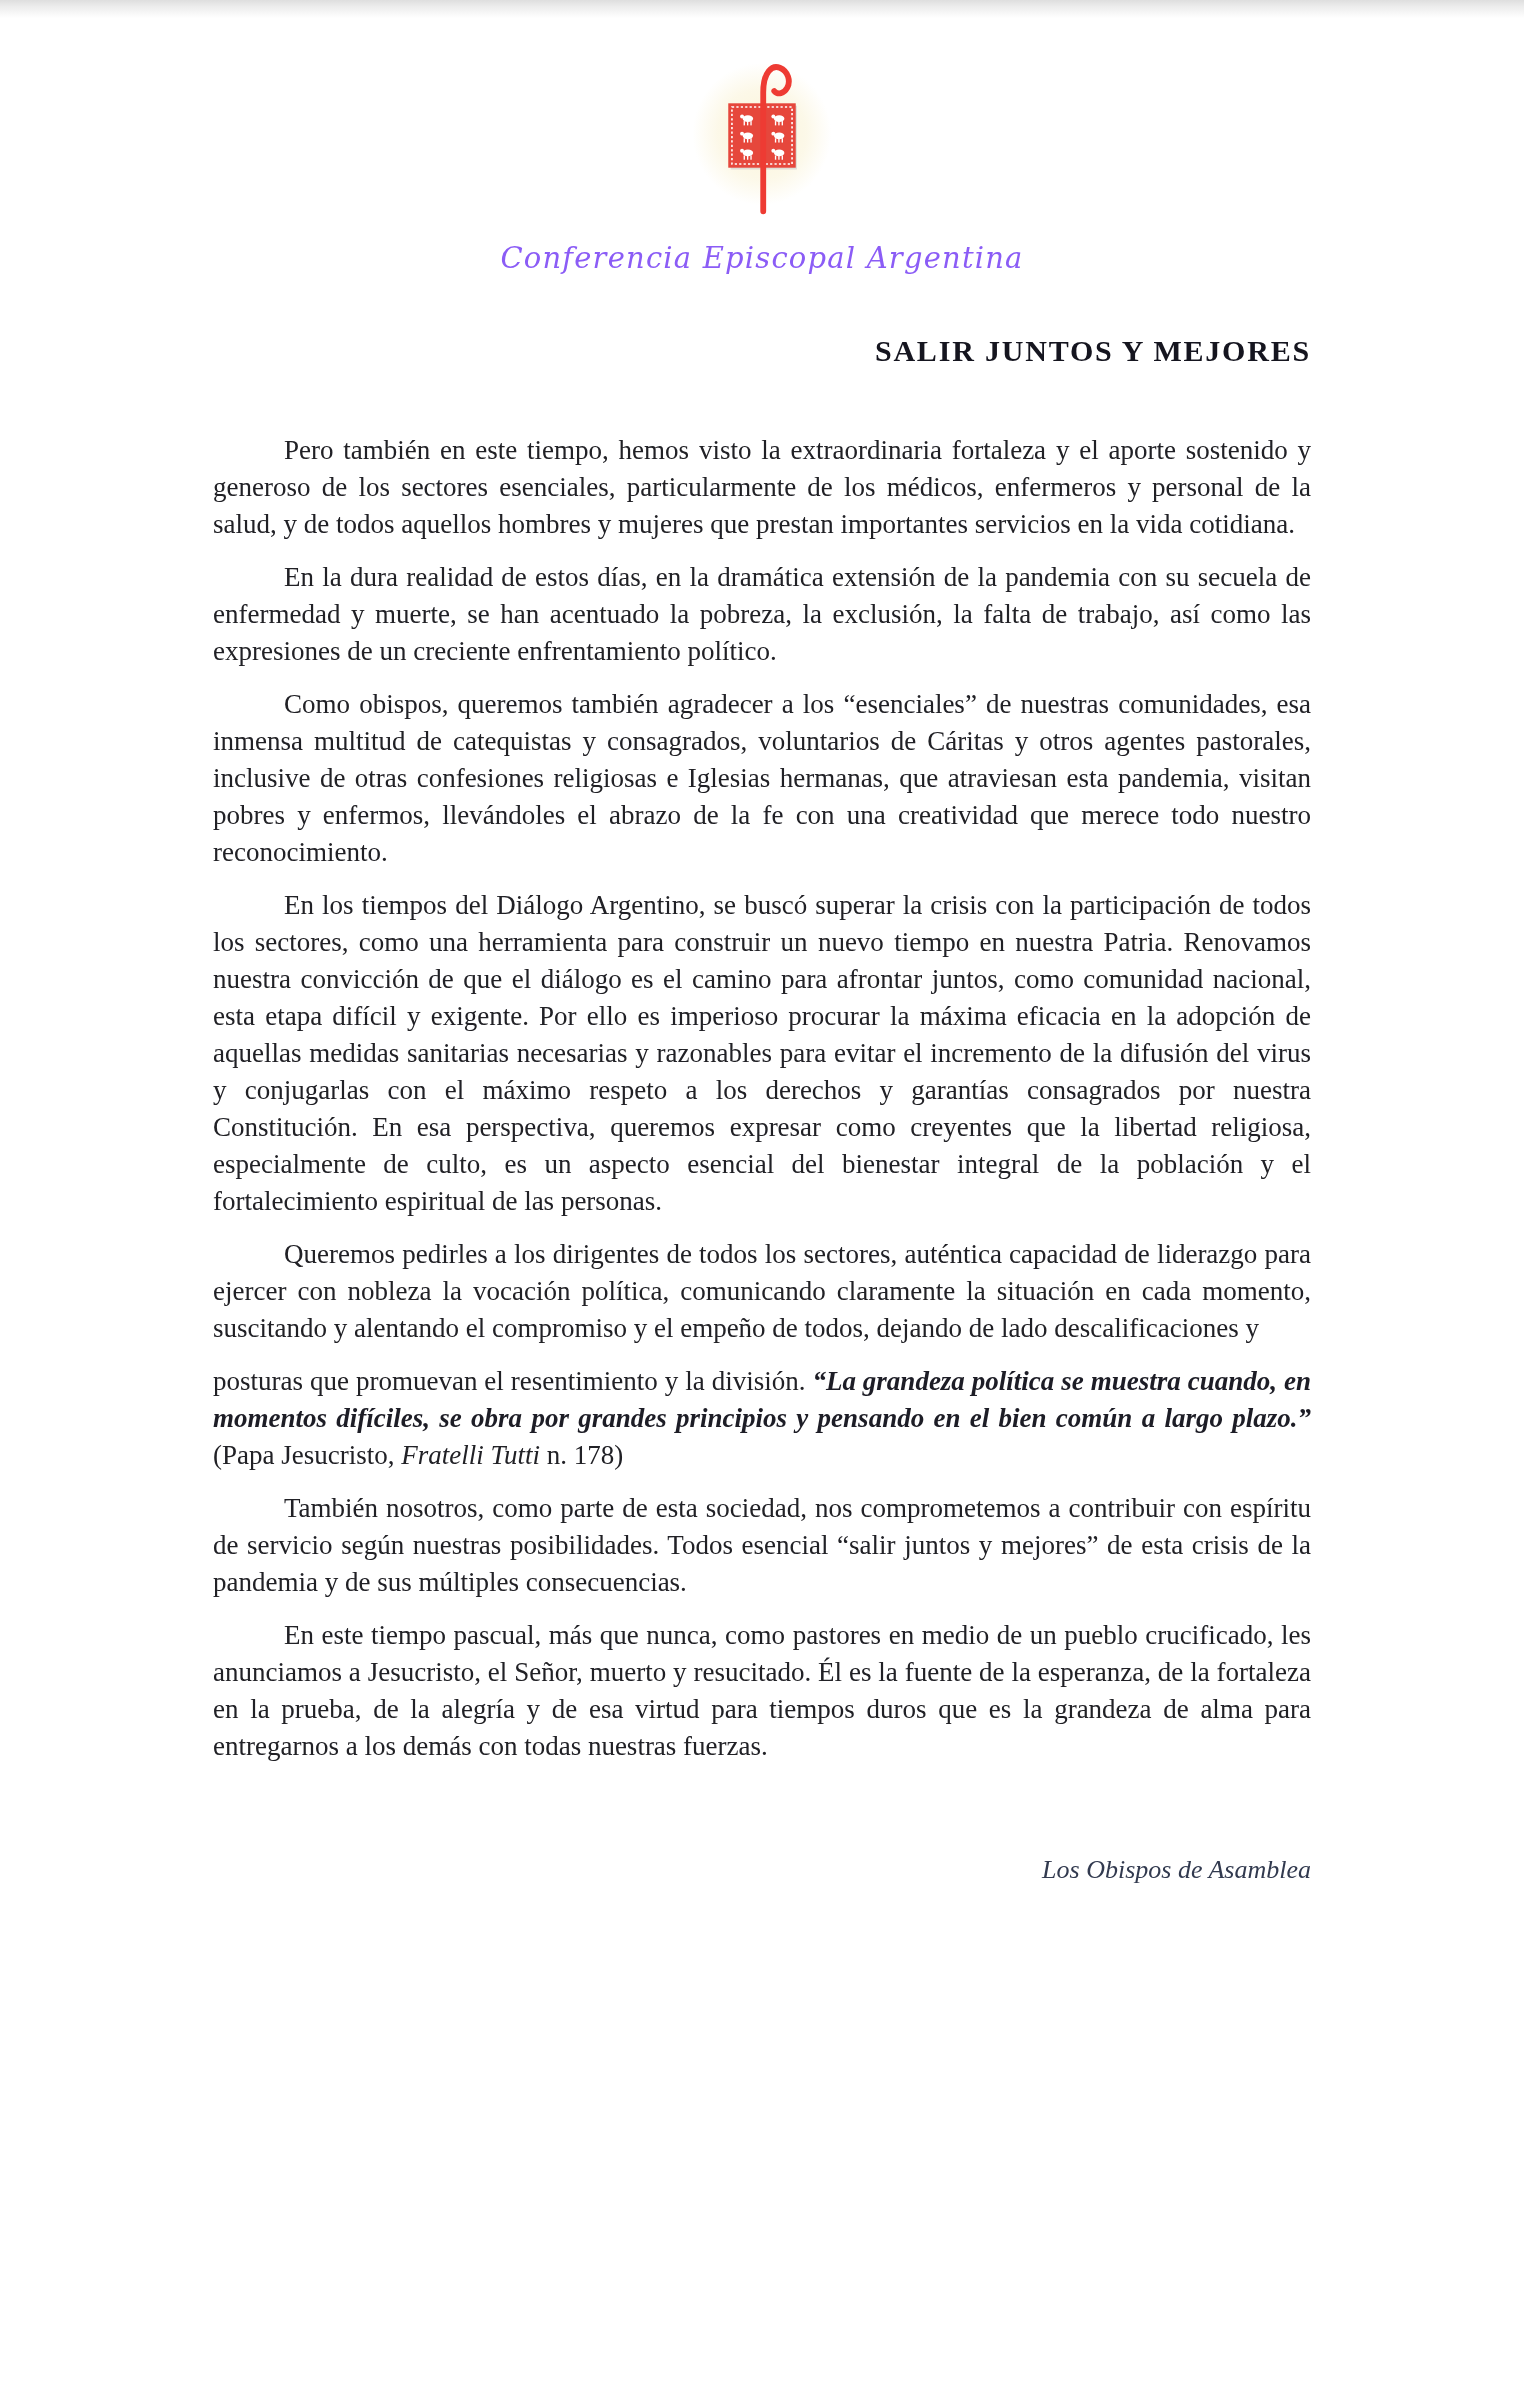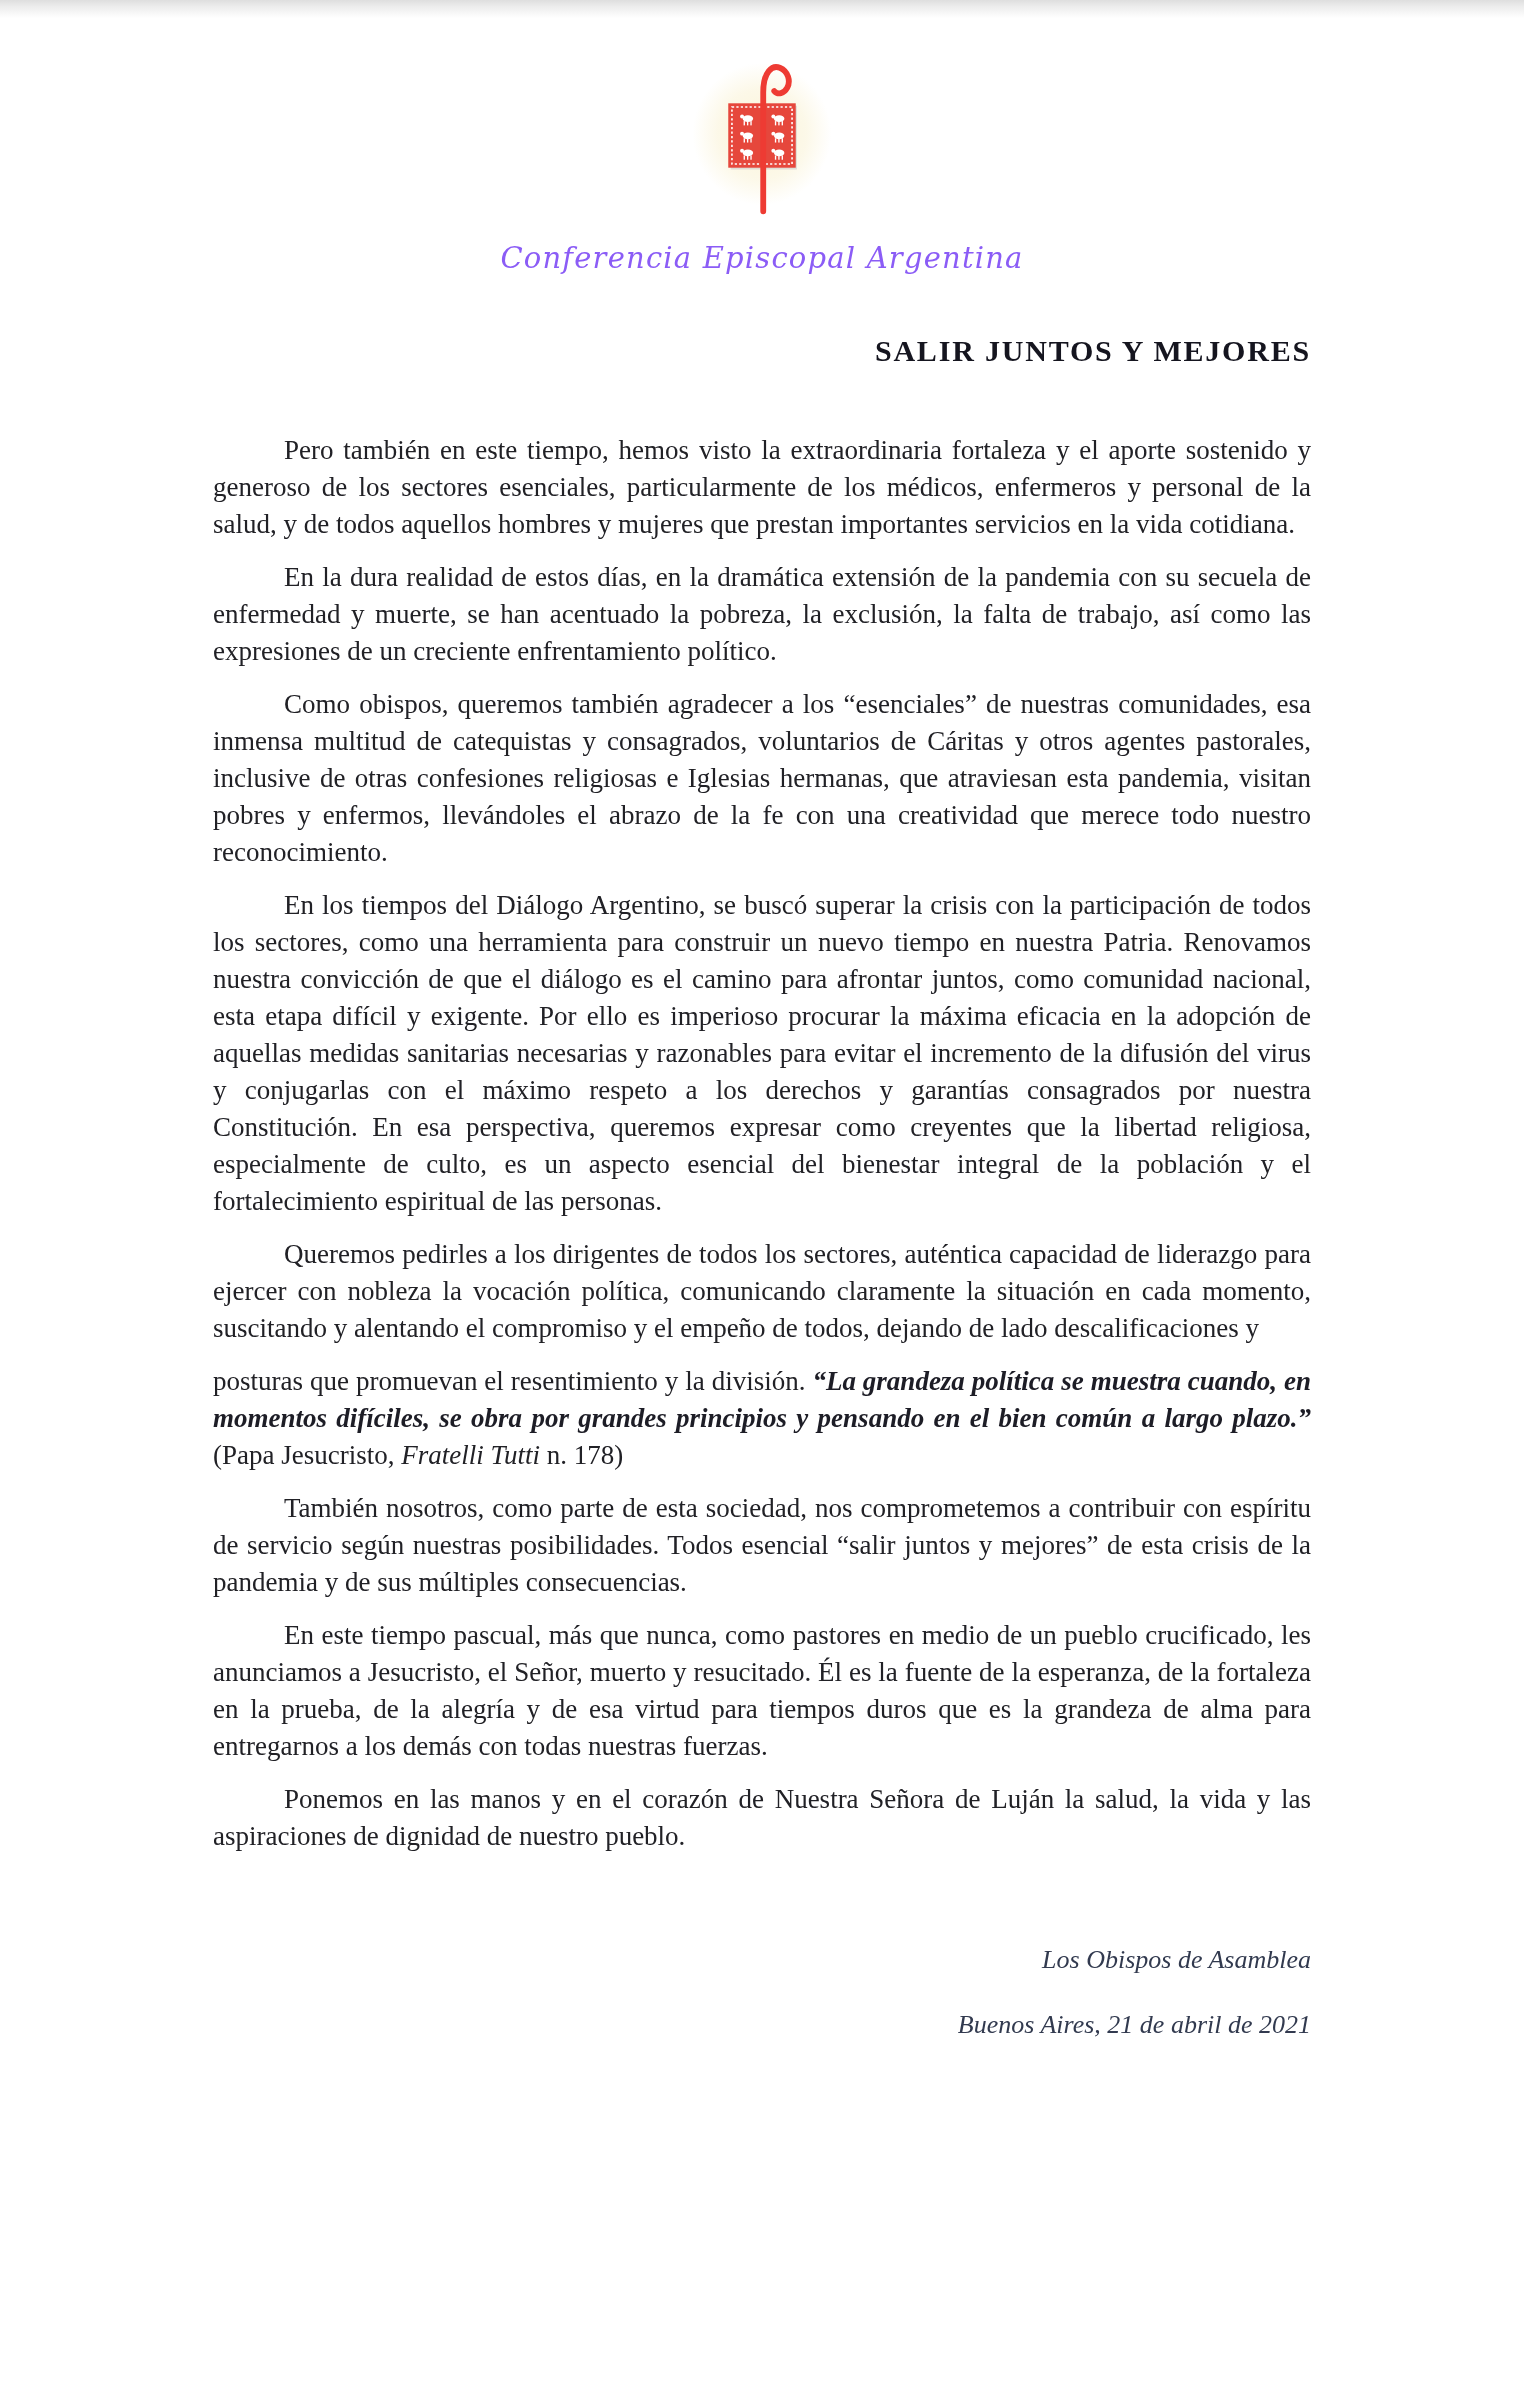--- a/index.html
+++ b/index.html
@@ -116,22 +116,20 @@
     <p>Pero también en este tiempo, hemos visto la extraordinaria fortaleza y el aporte sostenido y generoso de los sectores esenciales, particularmente de los médicos, enfermeros y personal de la salud, y de todos aquellos hombres y mujeres que prestan importantes servicios en la vida cotidiana.</p>
     <p>En la dura realidad de estos días, en la dramática extensión de la pandemia con su secuela de enfermedad y muerte, se han acentuado la pobreza, la exclusión, la falta de trabajo, así como las expresiones de un creciente enfrentamiento político.</p>
     <p>Como obispos, queremos también agradecer a los “esenciales” de nuestras comunidades, esa inmensa multitud de catequistas y consagrados, voluntarios de Cáritas y otros agentes pastorales, inclusive de otras confesiones religiosas e Iglesias hermanas, que atraviesan esta pandemia, visitan pobres y enfermos, llevándoles el abrazo de la fe con una creatividad que merece todo nuestro reconocimiento.</p>
     <p>En los tiempos del Diálogo Argentino, se buscó superar la crisis con la participación de todos los sectores, como una herramienta para construir un nuevo tiempo en nuestra Patria. Renovamos nuestra convicción de que el diálogo es el camino para afrontar juntos, como comunidad nacional, esta etapa difícil y exigente. Por ello es imperioso procurar la máxima eficacia en la adopción de aquellas medidas sanitarias necesarias y razonables para evitar el incremento de la difusión del virus y conjugarlas con el máximo respeto a los derechos y garantías consagrados por nuestra Constitución. En esa perspectiva, queremos expresar como creyentes que la libertad religiosa, especialmente de culto, es un aspecto esencial del bienestar integral de la población y el fortalecimiento espiritual de las personas.</p>
     <p>Queremos pedirles a los dirigentes de todos los sectores, auténtica capacidad de liderazgo para ejercer con nobleza la vocación política, comunicando claramente la situación en cada momento, suscitando y alentando el compromiso y el empeño de todos, dejando de lado descalificaciones y</p>
 
     <p class="no-indent"><span>posturas que promuevan el resentimiento y la división. </span><span class="quote-italic">“La grandeza política se muestra cuando, en momentos difíciles, se obra por grandes principios y pensando en el bien común a largo plazo.”</span><span> (Papa Jesucristo, </span><span class="work-italic">Fratelli Tutti</span><span> n. 178)</span></p>
 
     <p>También nosotros, como parte de esta sociedad, nos comprometemos a contribuir con espíritu de servicio según nuestras posibilidades. Todos esencial “salir juntos y mejores” de esta crisis de la pandemia y de sus múltiples consecuencias.</p>
     <p>En este tiempo pascual, más que nunca, como pastores en medio de un pueblo crucificado, les anunciamos a Jesucristo, el Señor, muerto y resucitado. Él es la fuente de la esperanza, de la fortaleza en la prueba, de la alegría y de esa virtud para tiempos duros que es la grandeza de alma para entregarnos a los demás con todas nuestras fuerzas.</p>
-    <p>Ponemos en las manos y en el corazón de Nuestra Señora de Luján la salud, la vida y las aspiraciones de dignidad de nuestro pueblo.</p>
   </main>
 
   <footer class="signature">
     <div class="sig-line">Los Obispos de Asamblea</div>
-    <div class="sig-line">Buenos Aires, 21 de abril de 2021</div>
   </footer>
 
 </div>
 
 
 </body></html>

